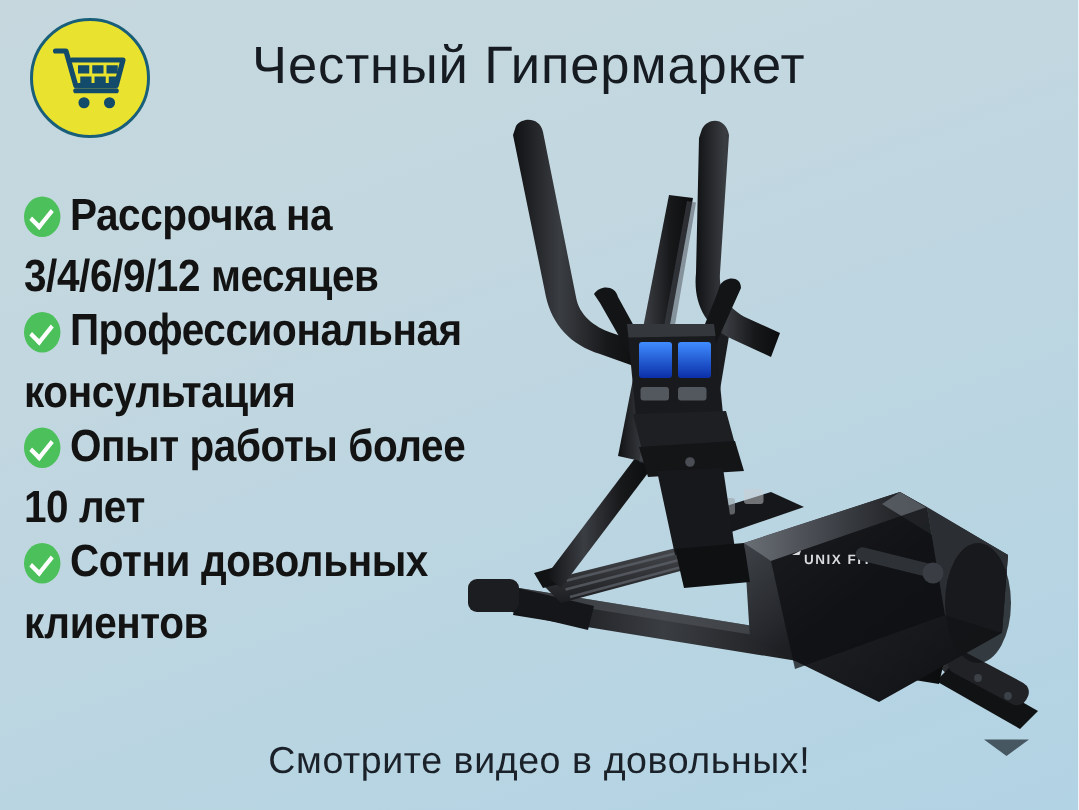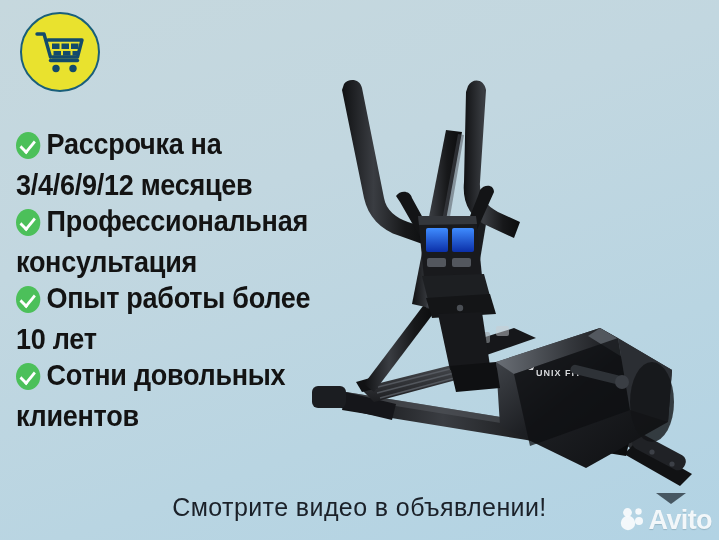--- a/index.html
+++ b/index.html
@@ -173,20 +173,21 @@
             <rect x="19.5" y="22" width="7.5" height="4.6"></rect>
             <rect x="29" y="22" width="7.5" height="4.6"></rect>
             <rect x="38.5" y="22" width="6" height="4.6"></rect>
             <circle cx="22" cy="39.5" r="3.7"></circle>
             <circle cx="39" cy="39.5" r="3.7"></circle>
           </g>
         </svg>
       </span>
     </div>
 
+    <div class="brand-title">Честный Гипермаркет</div>
   </div>
 
   <div class="features">
 
     <div class="feature-line">
       <span class="lead"><span class="check-icon"></span></span><span>Рассрочка на</span>
     </div>
     <div class="feature-line">
       <span>3/4/6/9/12 месяцев</span>
     </div>
@@ -343,28 +344,17 @@
         <circle cx="160" cy="238" r="3.2" fill="#4a4e54"></circle>
       </g>
 
       <g>
         <path d="M138 244 L182 242 L190 296 L150 300 Z" fill="#17181b"></path>
         <path d="M150 296 L196 292 L200 318 L156 322 Z" fill="#0f1012"></path>
       </g>
     </svg>
   </div>
 
-  <div class="caption">Смотрите видео в объявлении!</div>
+  <div class="caption">Смотрите видео в довольных!</div>
 
   <div class="wm-notch"></div>
-  <div class="watermark">
-    <span class="wm-mark">
-      <svg width="25" height="24" viewBox="0 0 25 24" aria-hidden="true">
-        <circle cx="8" cy="16" r="7.2" fill="rgba(255,255,255,0.92)"></circle>
-        <circle cx="7.5" cy="5.5" r="4.4" fill="rgba(255,255,255,0.92)"></circle>
-        <circle cx="18.5" cy="4.5" r="3.2" fill="rgba(255,255,255,0.92)"></circle>
-        <circle cx="19" cy="14" r="4.0" fill="rgba(255,255,255,0.92)"></circle>
-      </svg>
-    </span>
-    <span class="wm-text">Avito</span>
-  </div>
 
 </div>
 
 </body></html>

